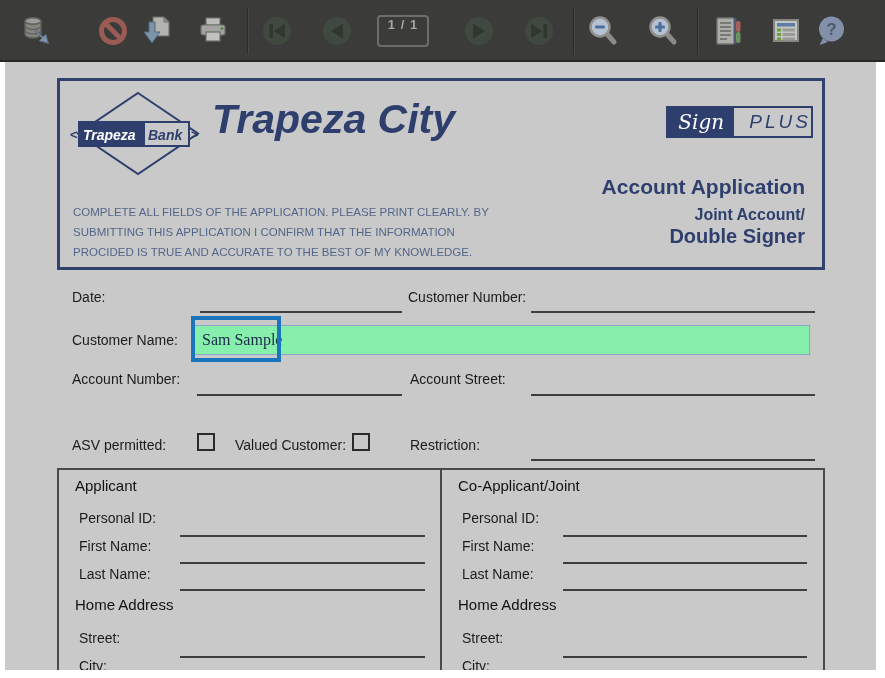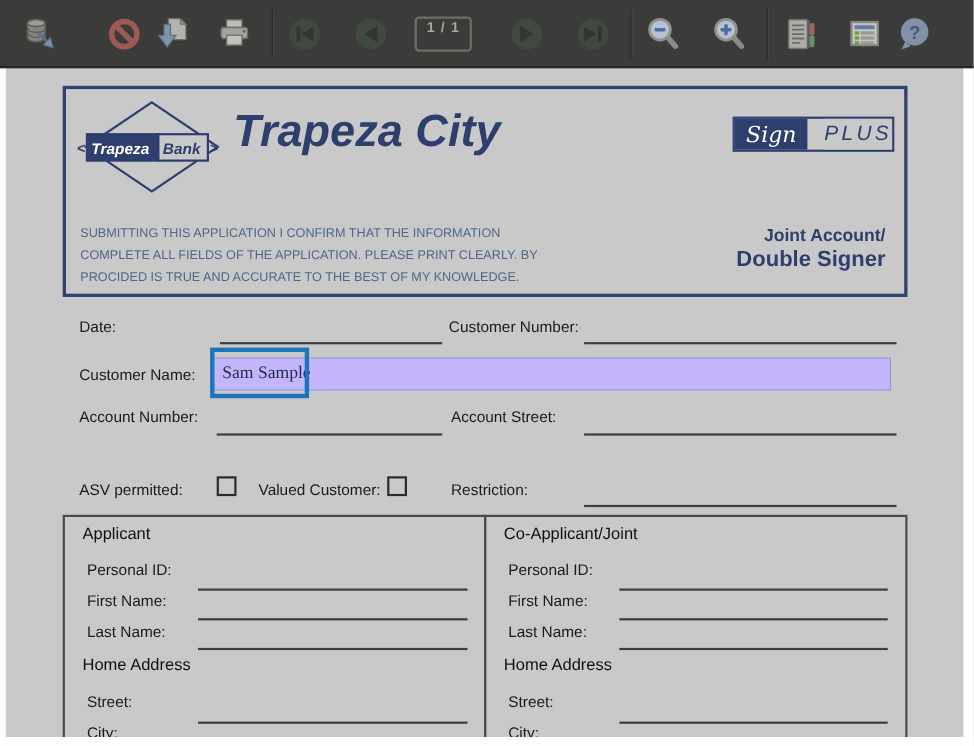--- a/index.html
+++ b/index.html
@@ -49,21 +49,21 @@
   .acct-sub2 { position:absolute; right:80px; top:225px; font-size:20px;
     font-weight:bold; color:#2e3f6e; }
   .disc { position:absolute; left:73px; top:202px; font-size:11.5px;
     color:#53668a; line-height:20px; }
   
   .lbl { position:absolute; font-size:14px; color:#1b1b1b; white-space:nowrap; }
   .fline { position:absolute; height:2px; background:#3e3e3e; }
   .cbox { position:absolute; width:18px; height:18px; border:2px solid #2b2b2b;
     background:transparent; }
   .cust-input { position:absolute; left:193px; top:325px; width:617px; height:30px;
-    background:#c4b5fd; border:1px solid #8aa5c8; display:flex; align-items:center;
+    background:#86efac; border:1px solid #8aa5c8; display:flex; align-items:center;
     padding-left:8px; font-family:"Liberation Serif", serif; font-size:16px;
     color:#1c2b4a; }
   .highlight { position:absolute; left:191px; top:316px; width:90px; height:46px;
     border:4px solid #1b75bc; background:transparent; z-index:3; }
   
   .sec-box { position:absolute; top:468px; width:385px; height:206px;
     border:2px solid #4a4a4a; }
   .sec-h { position:absolute; font-size:15px; font-weight:normal; color:#111;
     white-space:nowrap; }
 </style>
@@ -218,26 +218,27 @@
     <text x="78" y="50" font-size="14" font-weight="bold" font-style="italic" fill="#2e3f6e" font-family="Liberation Sans, sans-serif">Bank</text>
   </svg>
 
   <div class="bank-title">Trapeza City</div>
 
   <div class="signplus">
     <div class="sp-left">Sign</div>
     <div class="sp-right">PLUS</div>
   </div>
 
+  <div class="acct-app">Account Application</div>
   <div class="acct-sub1">Joint Account/</div>
   <div class="acct-sub2">Double Signer</div>
 
   <div class="disc">
+    <div>COMPLETE ALL FIELDS OF THE APPLICATION. PLEASE PRINT CLEARLY. BY</div>
     <div>SUBMITTING THIS APPLICATION I CONFIRM THAT THE INFORMATION</div>
-    <div>COMPLETE ALL FIELDS OF THE APPLICATION. PLEASE PRINT CLEARLY. BY</div>
     <div>PROCIDED IS TRUE AND ACCURATE TO THE BEST OF MY KNOWLEDGE.</div>
   </div>
 
   <div class="lbl" style="left:72px; top:289px">Date:</div>
   <div class="fline" style="left:200px; top:311px; width:202px"></div>
   <div class="lbl" style="left:408px; top:289px">Customer Number:</div>
   <div class="fline" style="left:531px; top:311px; width:284px"></div>
 
   <div class="lbl" style="left:72px; top:332px">Customer Name:</div>
   <div class="cust-input">

